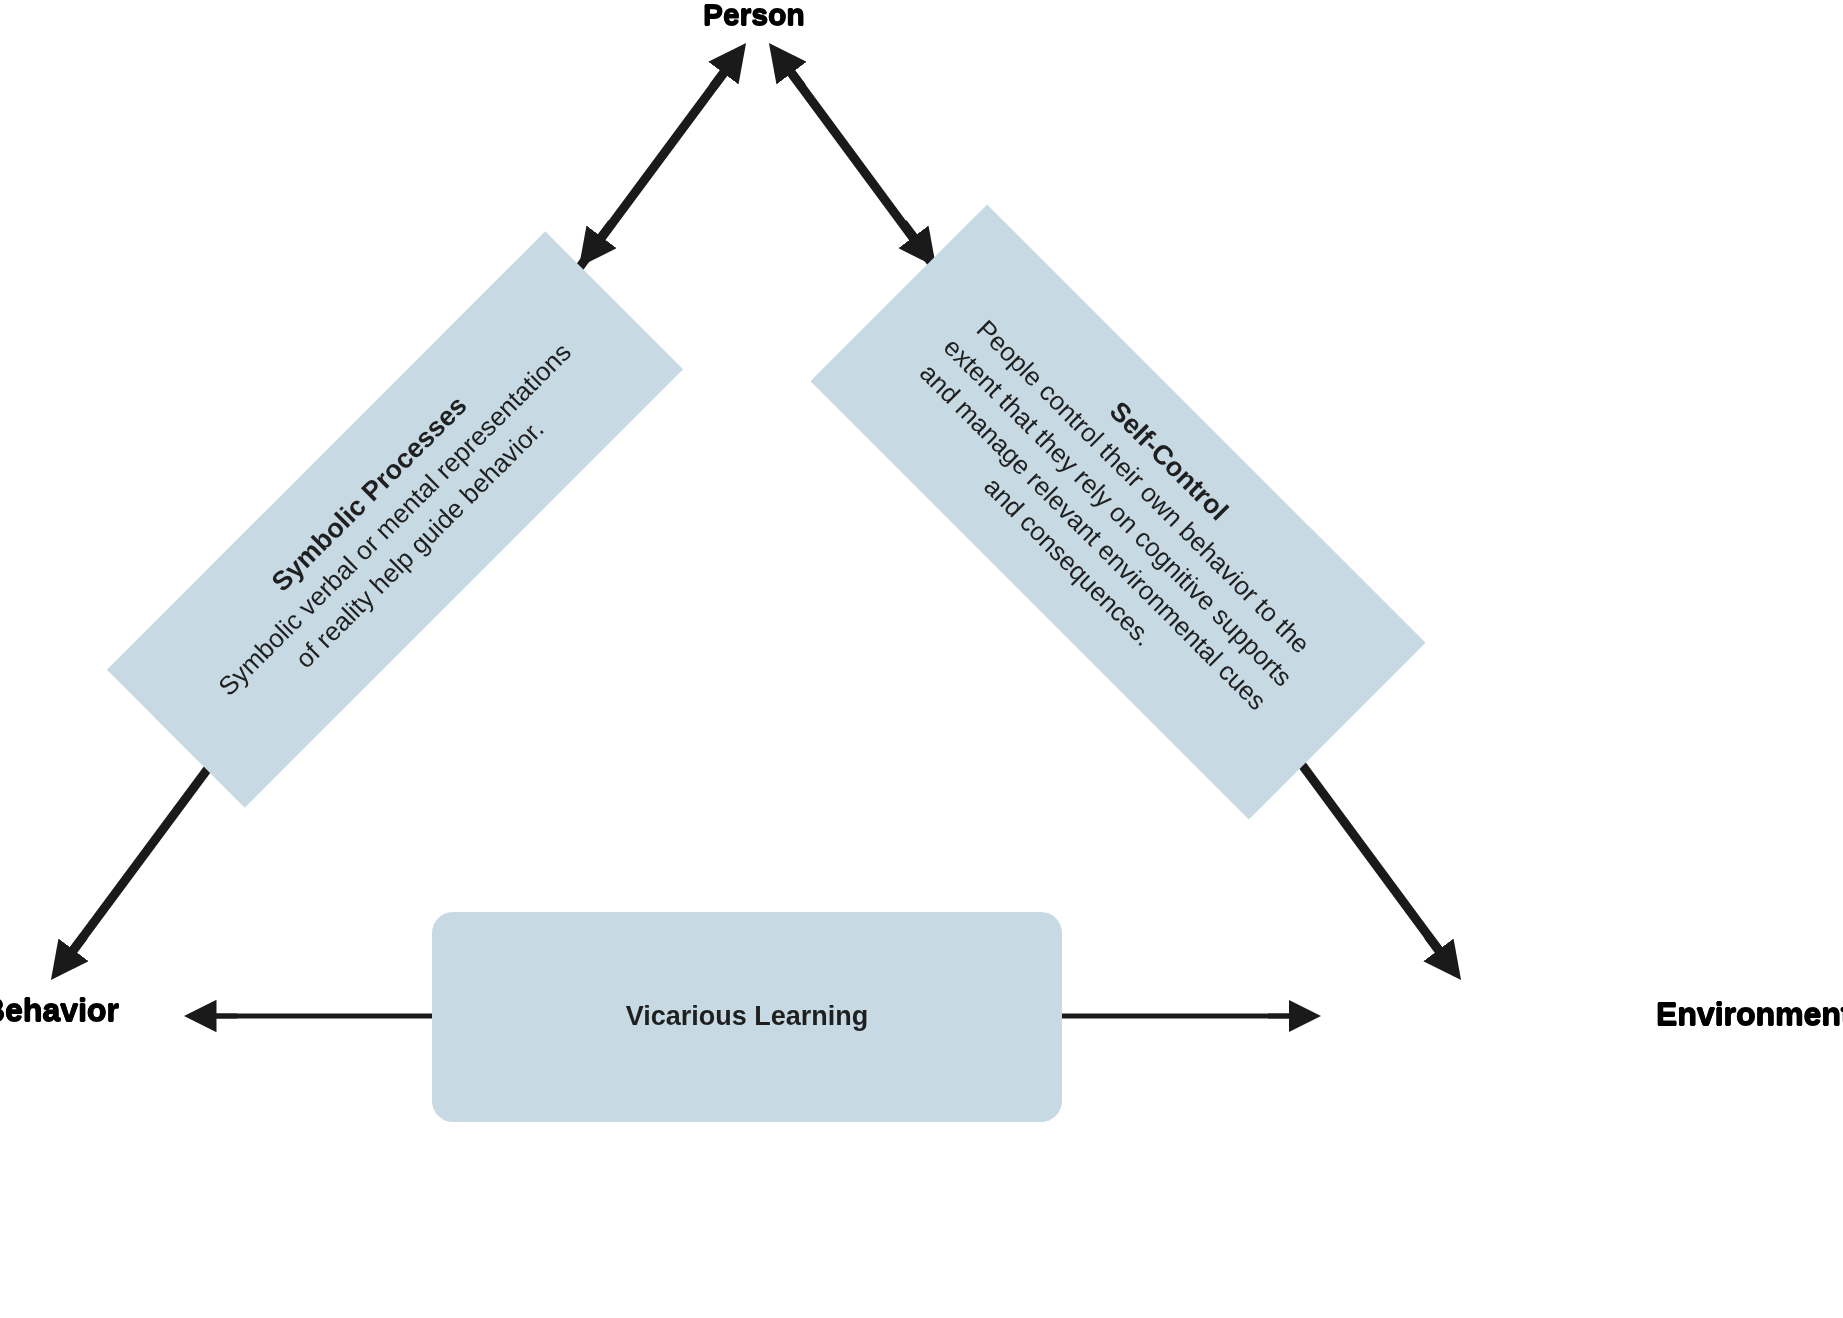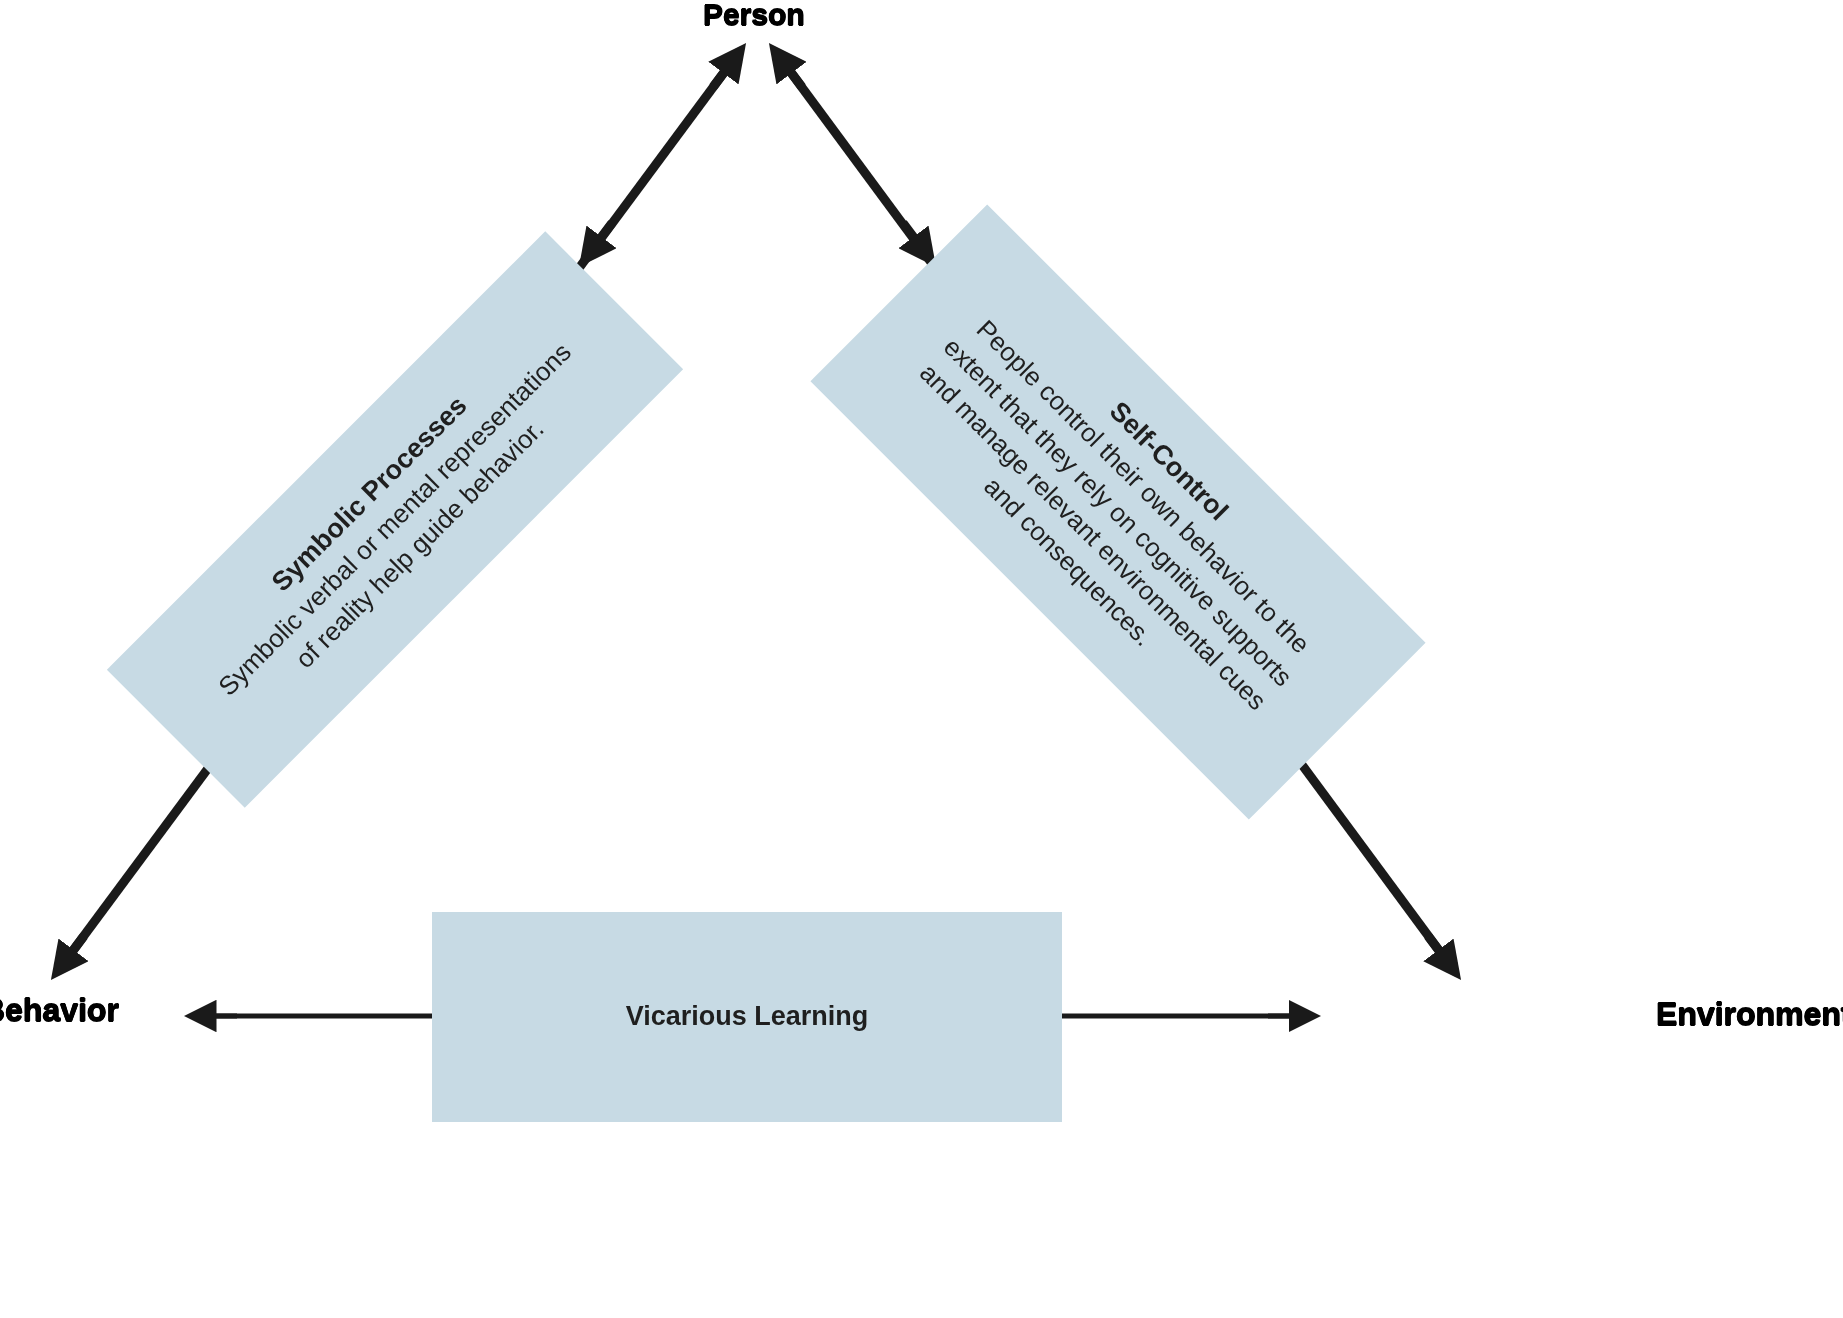--- a/index.html
+++ b/index.html
@@ -68,20 +68,21 @@
     top: 387px;
     width: 620px;
     height: 250px;
     transform: rotate(45deg);
   }
   .box-bottom {
     left: 432px;
     top: 912px;
     width: 630px;
     height: 210px;
+    border-radius: 21px;
   }
   .vertex-label {
     position: absolute;
     font-weight: bold;
     color: var(--vertex-label);
     text-shadow: 0.6px 0 var(--vertex-label), -0.6px 0 var(--vertex-label),
                  0 0.6px var(--vertex-label), 0 -0.6px var(--vertex-label);
     white-space: nowrap;
   }
   .label-person { left: 703px; top: -2px; font-size: 30px; }

